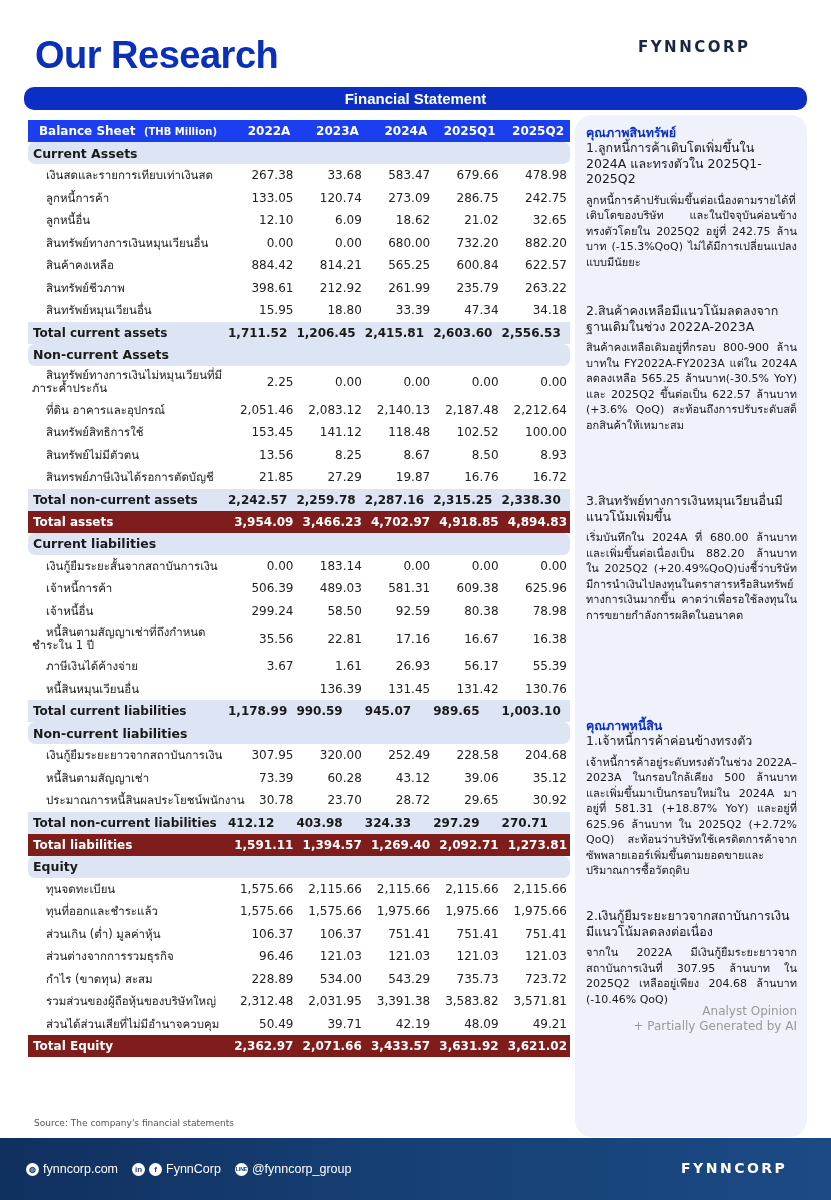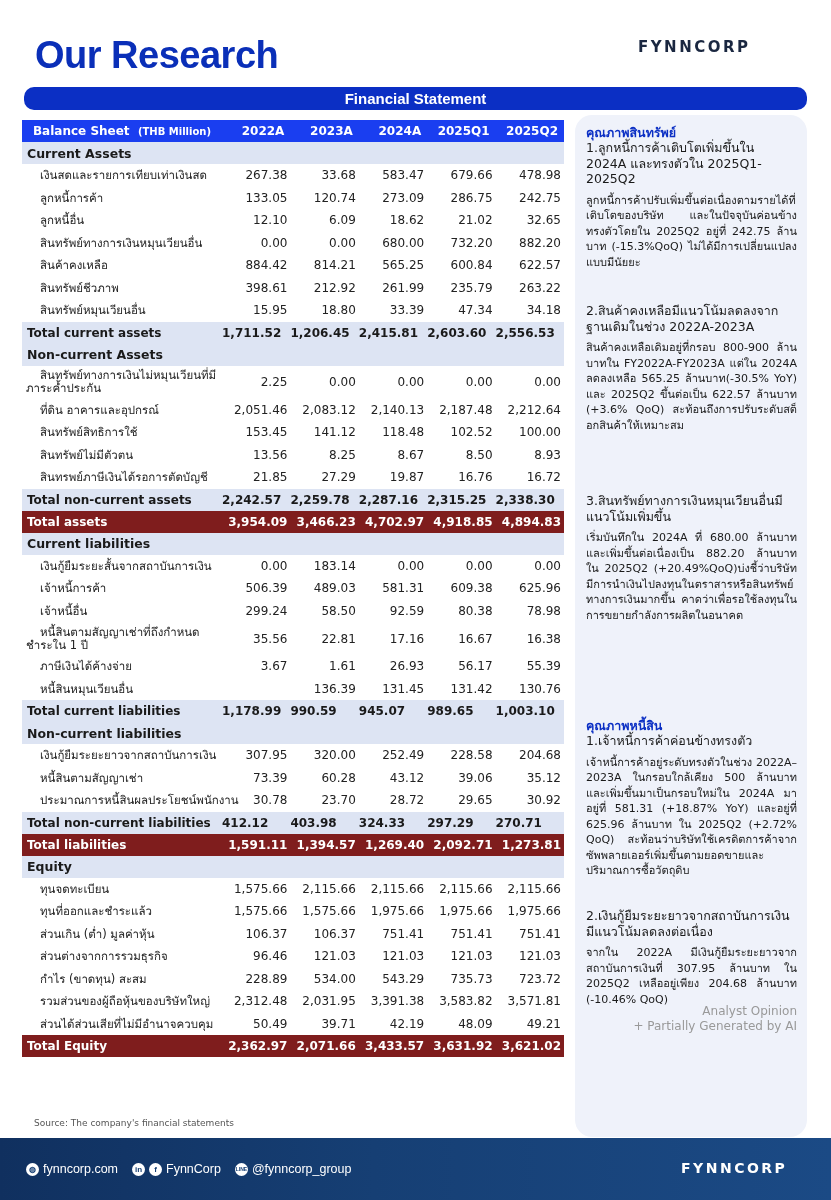--- a/index.html
+++ b/index.html
@@ -4,29 +4,29 @@
 <style>
   * { box-sizing: border-box; margin: 0; padding: 0; }
   html, body { width: 831px; height: 1200px; background: #ffffff; overflow: hidden; }
   body { font-family: "DejaVu Sans", "Liberation Sans", sans-serif; position: relative; color: #1a1a1a; }
 
   .title { position: absolute; left: 35px; top: 34px; font-family: "Liberation Sans", sans-serif; font-weight: 700; font-size: 38px; color: #0a2fb8; letter-spacing: -0.5px; }
   .logo { position: absolute; left: 638px; top: 38px; font-family: "DejaVu Sans", sans-serif; font-weight: 700; font-size: 15px; letter-spacing: 2.5px; color: #1a2740; }
 
   .banner { position: absolute; left: 24px; top: 87px; width: 783px; height: 23px; background: #0b2fc4; border-radius: 10px; color: #ffffff; font-family: "Liberation Sans", sans-serif; font-weight: 700; font-size: 15px; text-align: center; line-height: 23px; }
 
-  .table-wrap { position: absolute; left: 22px; top: 120px; width: 542px; }
+  .table-wrap { position: absolute; left: 28px; top: 120px; width: 542px; }
   table { width: 100%; border-collapse: collapse; table-layout: fixed; }
   col.c-label { width: 200px; }
   col.c-val { width: 68.4px; }
   th, td { font-size: 12px; white-space: nowrap; }
   thead th { background: #1a3ef0; color: #ffffff; height: 22px; font-weight: 700; text-align: right; padding-right: 6px; font-size: 12px; }
   thead th.lbl { text-align: center; padding-right: 0; }
   thead th.lbl small { font-size: 10px; font-weight: 700; }
-  tr.section td { background: #dde4f3; font-weight: 700; height: 22px; padding-left: 5px; font-size: 12.5px; }
+  tr.section td { background: #dde4f3; font-weight: 700; height: 22px; padding-left: 5px; font-size: 12.5px; border-radius: 7px; }
   tr.item td { height: 22.5px; background: #ffffff; }
   tr.item td.lbl { padding-left: 18px; font-size: 11.5px; color: #222; }
   tr.item.wrap td { height: 33px; }
   tr.item.wrap td.lbl { white-space: normal; line-height: 13px; text-indent: 14px; padding-left: 4px; }
   tr.item td.num { text-align: right; padding-right: 3px; color: #222; }
   tr.subtotal td { background: #dde4f3; font-weight: 700; height: 22px; }
   tr.subtotal td.lbl { padding-left: 5px; font-size: 12px; }
   tr.subtotal td.num { text-align: left; padding-right: 3px; }
   tr.total td { background: #7f1d1d; color: #ffffff; font-weight: 700; height: 22px; }
   tr.total td.lbl { padding-left: 5px; font-size: 12px; }

